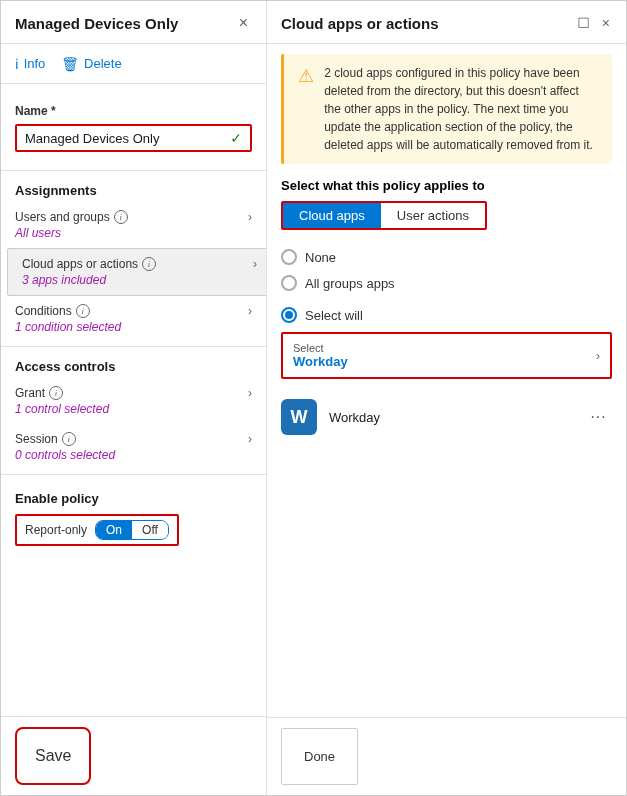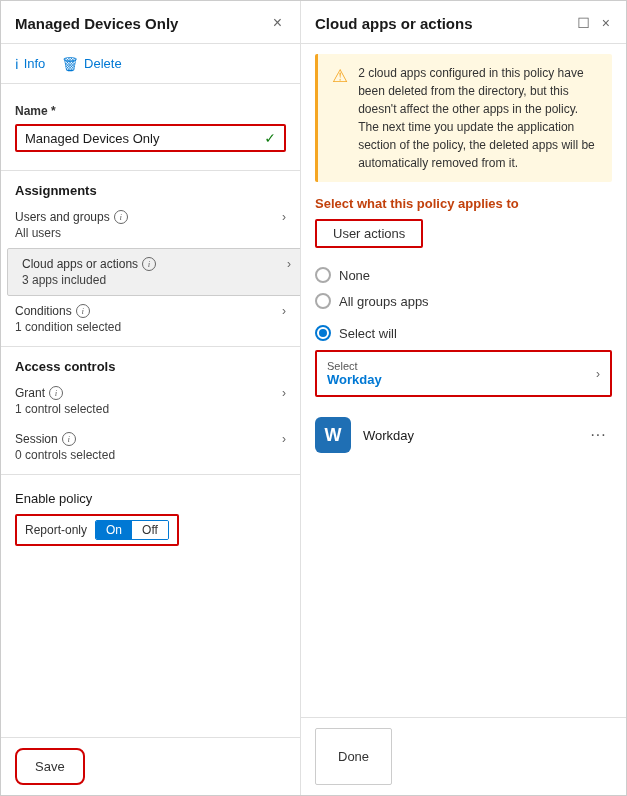--- a/index.html
+++ b/index.html
@@ -16,21 +16,21 @@
       display: flex;
       width: 627px;
       height: 796px;
       background: #fff;
       border: 1px solid #ccc;
       box-shadow: 0 2px 8px rgba(0,0,0,0.15);
       overflow: hidden;
     }
     
     .left-panel {
-      width: 300px;
+      width: 266px;
       border-right: 1px solid #e0e0e0;
       display: flex;
       flex-direction: column;
       background: #fff;
     }
     .left-header {
       display: flex;
       align-items: center;
       justify-content: space-between;
       padding: 12px 14px 10px 14px;
@@ -136,22 +136,23 @@
     }
     .nav-item-title {
       font-size: 12px;
       color: #333;
       display: flex;
       align-items: center;
       gap: 4px;
     }
     .nav-item-subtitle {
       font-size: 12px;
-      color: #404040;
+      color: #a21caf;
       margin-top: 2px;
+      font-style: italic;
     }
     .info-icon {
       display: inline-flex;
       align-items: center;
       justify-content: center;
       width: 14px;
       height: 14px;
       border: 1px solid #666;
       border-radius: 50%;
       font-size: 9px;
@@ -174,40 +175,40 @@
       font-size: 13px;
       font-weight: 600;
       color: #1a1a1a;
       padding: 8px 14px 4px 14px;
     }
     .enable-policy-section {
       padding: 12px 14px;
     }
     .enable-policy-label {
       font-size: 13px;
-      font-weight: 400;
+      font-weight: 700;
       color: #1a1a1a;
       margin-bottom: 8px;
     }
     .toggle-group {
       display: flex;
       align-items: center;
       border: 2px solid #d00000;
       border-radius: 2px;
       padding: 4px 8px;
       gap: 8px;
       width: fit-content;
     }
     .toggle-text {
       font-size: 12px;
       color: #333;
     }
     .toggle-switch {
       display: flex;
-      border-radius: 2px;
+      border-radius: 8px;
       overflow: hidden;
       border: 1px solid #0078d4;
     }
     .toggle-option {
       padding: 2px 10px;
       font-size: 12px;
       cursor: pointer;
       background: #fff;
       color: #333;
       border: none;
@@ -217,22 +218,22 @@
       color: #fff;
     }
     .left-footer {
       padding: 10px 14px;
       border-top: 1px solid #e0e0e0;
     }
     .save-btn {
       border: 1px solid #ccc;
       background: #fff;
       border-radius: 8px;
-      padding: 9px 18px;
-      font-size: 13px;
+      padding: 18px 18px;
+      font-size: 16px;
       cursor: pointer;
       color: #333;
       border: 2px solid #d00000;
     }
 
     
     .right-panel {
       flex: 1;
       display: flex;
       flex-direction: column;
@@ -284,21 +285,21 @@
       margin-top: 1px;
     }
     .warning-text {
       font-size: 12px;
       color: #333;
       line-height: 1.5;
     }
     .policy-applies-label {
       font-size: 13px;
       font-weight: 600;
-      color: #c2410c;
+      color: #000000;
       padding: 4px 14px 8px 14px;
     }
     .include-exclude-tabs {
       display: flex;
       border-bottom: 1px solid #e0e0e0;
       padding: 0 14px;
       margin-bottom: 10px;
     }
     .ie-tab {
       padding: 6px 14px;
@@ -566,20 +567,21 @@
 
       <div class="warning-banner">
         <span class="warning-icon">⚠</span>
         <span class="warning-text">2 cloud apps configured in this policy have been deleted from the directory, but this doesn't affect the other apps in the policy. The next time you update the application section of the policy, the deleted apps will be automatically removed from it.</span>
       </div>
 
       <div class="policy-applies-label">Select what this policy applies to</div>
 
       <div class="tab-group-container">
         <div class="tab-group-inner">
+          <button class="tab-group-btn active">Cloud apps</button>
           <button class="tab-group-btn">User actions</button>
         </div>
       </div>
 
 
       <div class="radio-group">
         <div class="radio-item">
           <div class="radio-circle"></div>
           <span class="radio-label">None</span>
         </div>

